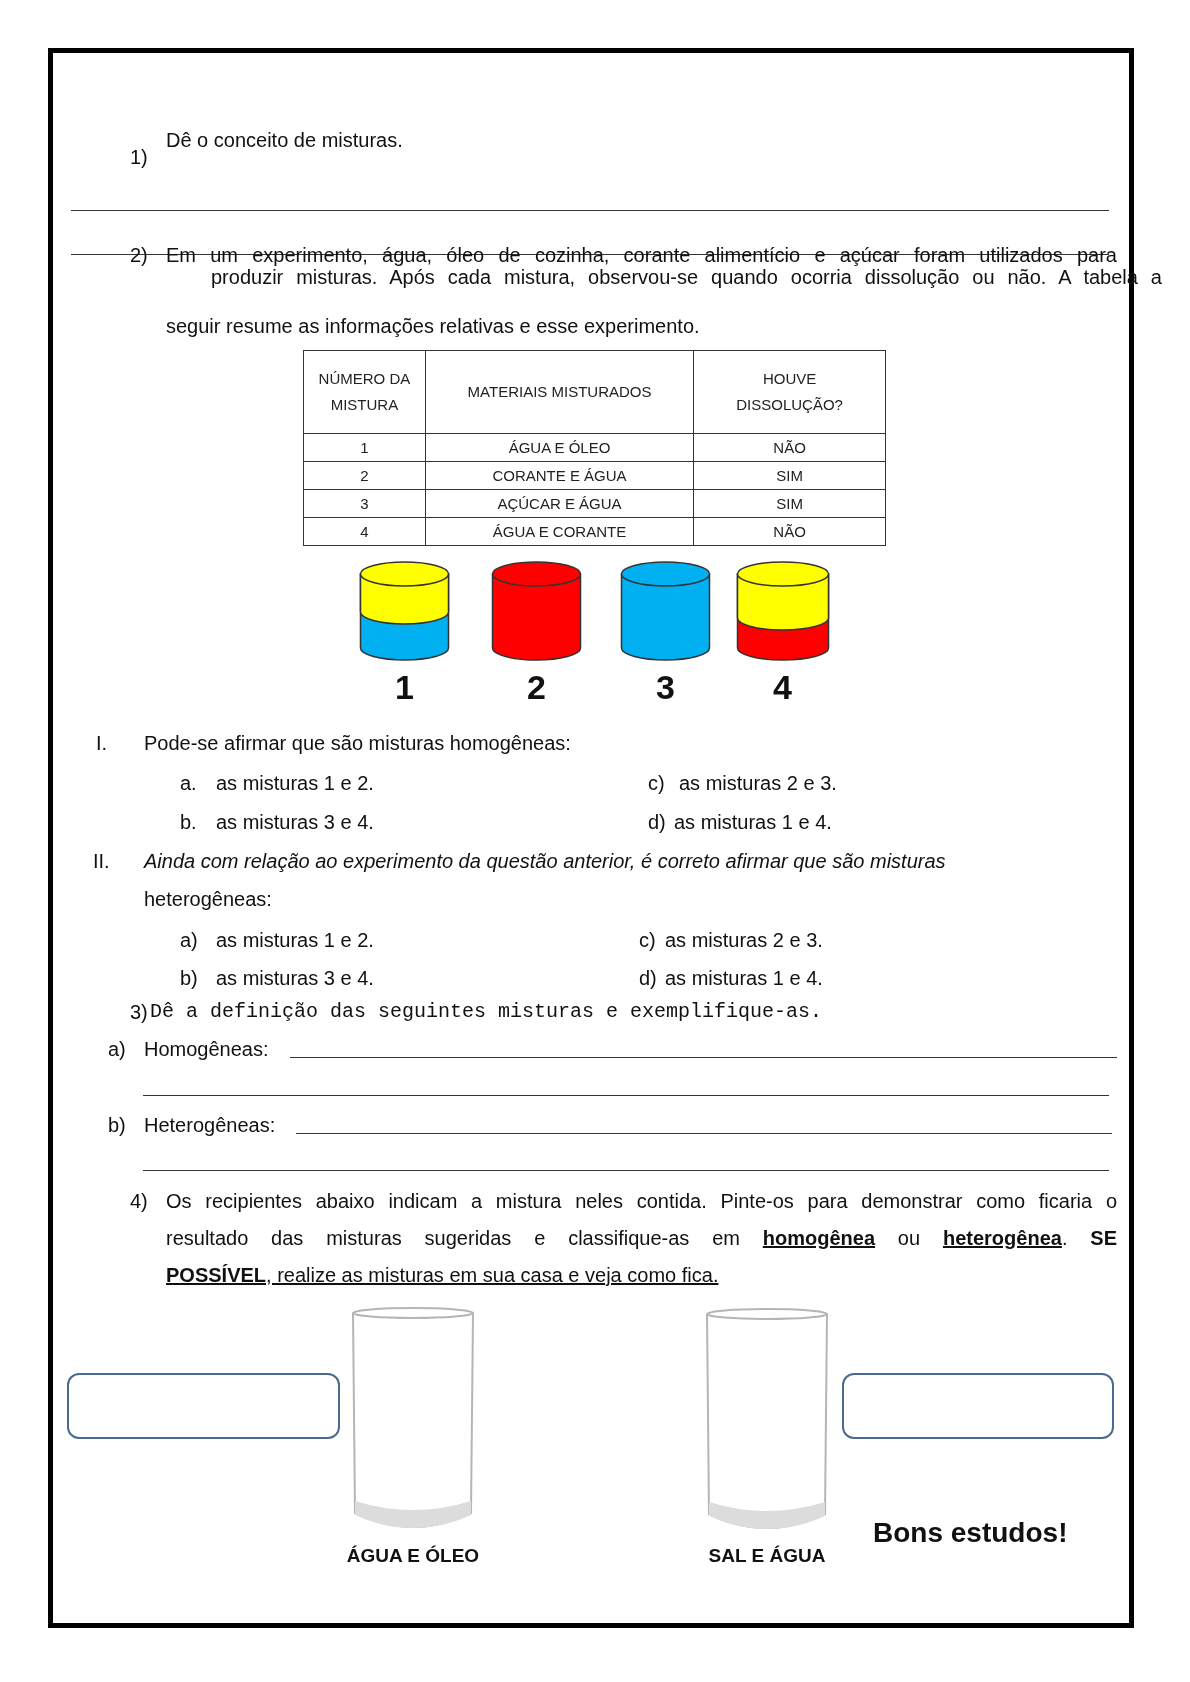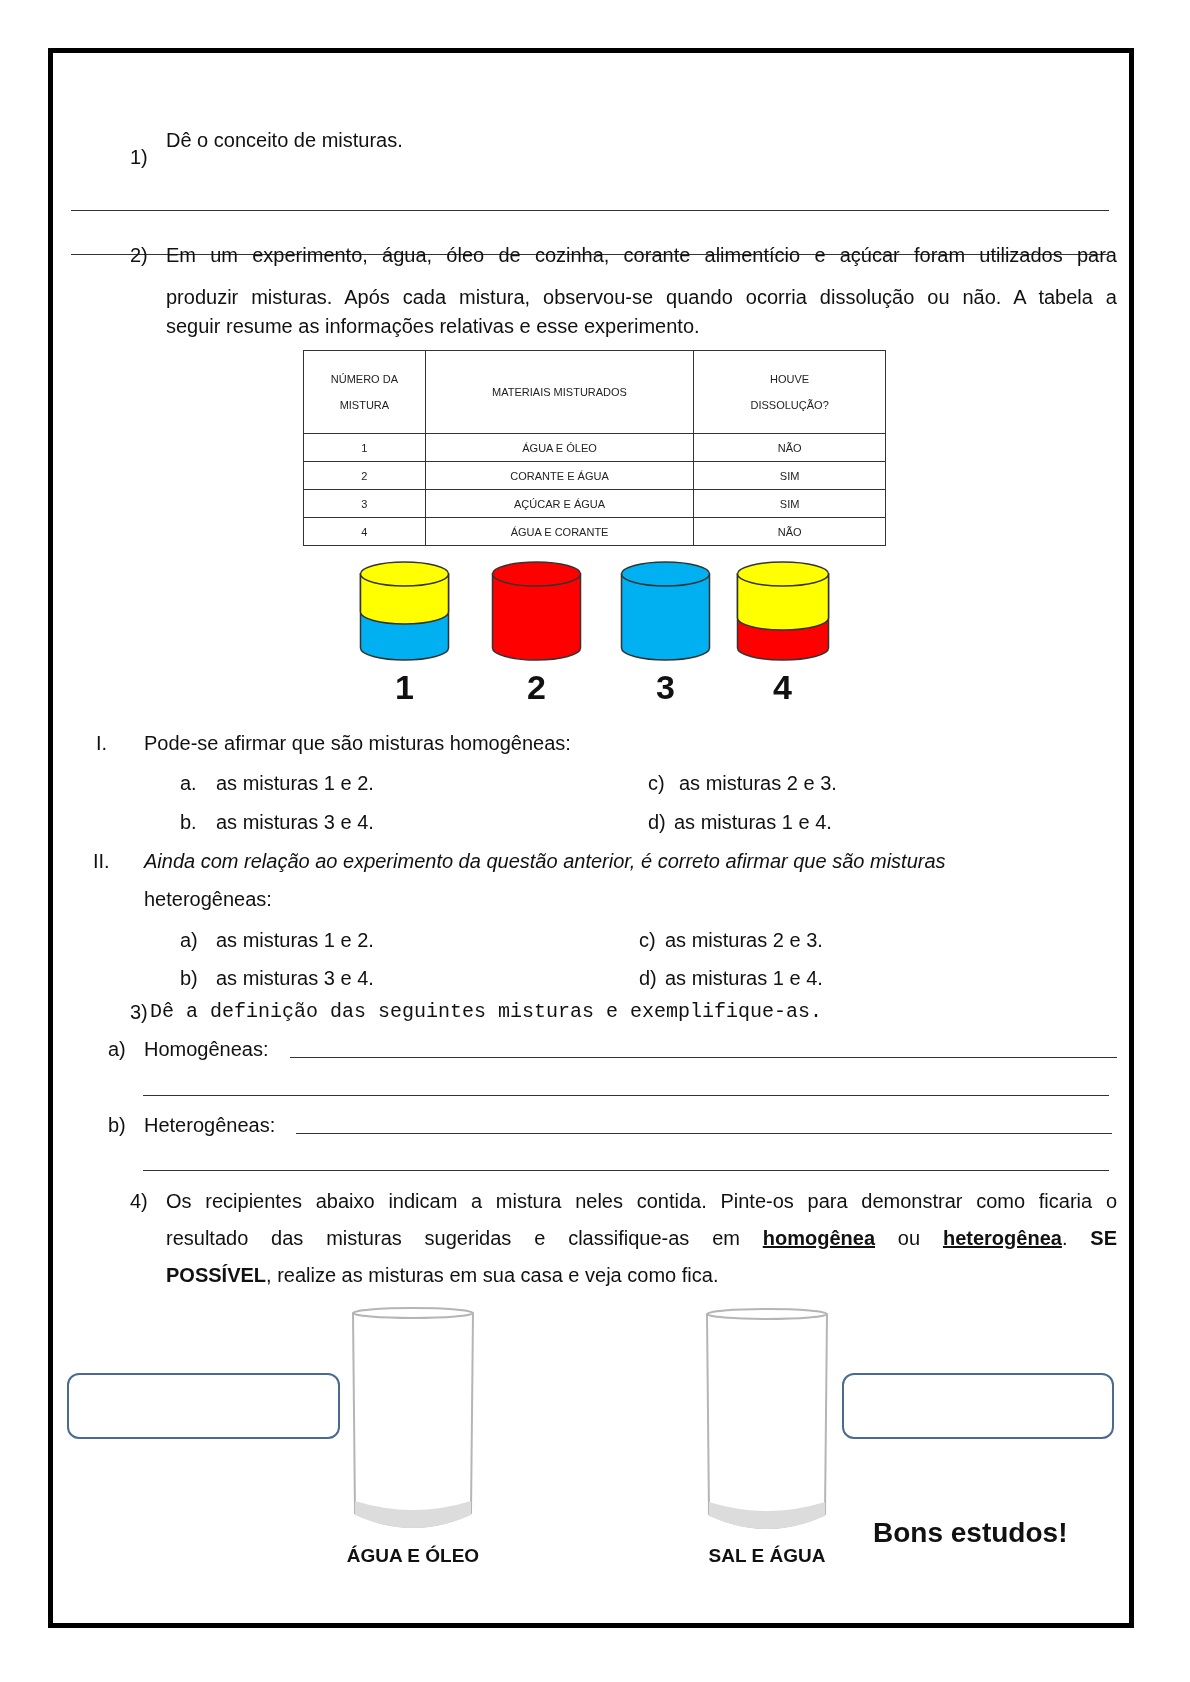--- a/index.html
+++ b/index.html
@@ -7,21 +7,21 @@
          font-family:"Liberation Sans", sans-serif; color:#111; }
   .frame { position:absolute; left:48px; top:48px; width:1086px; height:1580px;
            border:5px solid #000; box-sizing:border-box; }
   .abs { position:absolute; white-space:nowrap; }
   .t20 { font-size:20px; line-height:24px; }
   .uline { position:absolute; height:0; border-top:1.5px solid #333; }
   .just { position:absolute; left:166px; width:951px; font-size:20px; line-height:24px;
           text-align:justify; text-align-last:justify; white-space:nowrap; }
   .just.last { text-align-last:left; }
   table.mix { position:absolute; left:303px; top:350px; width:583px; border-collapse:collapse;
-              font-size:11px; color:#222; }
+              font-size:15px; color:#222; }
   table.mix th, table.mix td { border:1.5px solid #333; text-align:center; padding:0; font-weight:normal; }
   table.mix th { height:82px; line-height:26px; }
   table.mix td { height:27px; line-height:26px; }
   .cyl { position:absolute; width:91px; height:102px; }
   .cyl-num { position:absolute; font-size:34px; font-weight:bold; width:91px; text-align:center; top:668px; color:#111; }
   .answer-box { position:absolute; border:2px solid #4a6a8f; border-radius:12px; box-sizing:border-box; background:#fff; }
   .glass { position:absolute; }
   .glass-label { position:absolute; font-size:19px; font-weight:bold; text-align:center; color:#111; }
   .bold { font-weight:bold; }
   .bu { font-weight:bold; text-decoration:underline; }
@@ -31,21 +31,21 @@
 
 <div class="frame"></div>
 
 <div class="abs t20" style="left:130px;top:145px;">1)</div>
 <div class="abs t20" style="left:166px;top:128px;">Dê o conceito de misturas.</div>
 <div class="uline" style="left:71px;width:1038px;top:210px;"></div>
 <div class="uline" style="left:71px;width:1038px;top:254px;"></div>
 
 <div class="abs t20" style="left:130px;top:243px;">2)</div>
 <div class="just" style="top:243px;">Em um experimento, água, óleo de cozinha, corante alimentício e açúcar foram utilizados para</div>
-<div class="just" style="top:285px;">produzir misturas. Após cada mistura, observou-se quando ocorria dissolução ou não. A tabela a</div>
+<div class="just" style="top:265px;margin-left:45px;">produzir misturas. Após cada mistura, observou-se quando ocorria dissolução ou não. A tabela a</div>
 <div class="just last" style="top:314px;">seguir resume as informações relativas e esse experimento.</div>
 
 <table class="mix">
   <colgroup>
       <col style="width:122px">
       <col style="width:269px">
       <col style="width:192px">
     </colgroup>
   <tbody>
       <tr>
@@ -129,21 +129,21 @@
 <div class="uline" style="left:290px;width:827px;top:1057px;"></div>
 <div class="uline" style="left:143px;width:966px;top:1095px;"></div>
 <div class="abs t20" style="left:108px;top:1113px;">b)</div>
 <div class="abs t20" style="left:144px;top:1113px;">Heterogêneas:</div>
 <div class="uline" style="left:296px;width:816px;top:1133px;"></div>
 <div class="uline" style="left:143px;width:966px;top:1170px;"></div>
 
 <div class="abs t20" style="left:130px;top:1189px;">4)</div>
 <div class="just" style="top:1189px;">Os recipientes abaixo indicam a mistura neles contida. Pinte-os para demonstrar como ficaria o</div>
 <div class="just" style="top:1226px;"><span>resultado das misturas sugeridas e classifique-as em</span> <span class="bu">homogênea</span> <span>ou</span> <span class="bu">heterogênea</span><span>.</span> <span class="bold">SE</span></div>
-<div class="abs t20" style="left:166px;top:1263px;"><span class="bold">POSSÍVEL</span><span>, realize as misturas em sua casa e veja como fica.</span></div>
+<div class="abs t20" style="left:166px;top:1263px;text-decoration:underline;"><span class="bold">POSSÍVEL</span><span>, realize as misturas em sua casa e veja como fica.</span></div>
 
 <div class="answer-box" style="left:67px;top:1373px;width:273px;height:66px;"></div>
 <div class="answer-box" style="left:842px;top:1373px;width:272px;height:66px;"></div>
 
 <svg class="glass" style="left:350px;top:1305px;" width="126" height="234" viewBox="0 0 126 234">
   <path d="M3 8 L5 208 Q63 236 121 208 L123 8" fill="#ffffff" stroke="#b5b5b5" stroke-width="2"></path>
   <path d="M5 196 Q63 214 121 196 L121 210 Q63 236 5 210 Z" fill="#dcdcdc"></path>
   <ellipse cx="63" cy="8" rx="60" ry="5" fill="#ffffff" stroke="#b5b5b5" stroke-width="2"></ellipse>
 </svg>
 <svg class="glass" style="left:704px;top:1306px;" width="126" height="234" viewBox="0 0 126 234">

